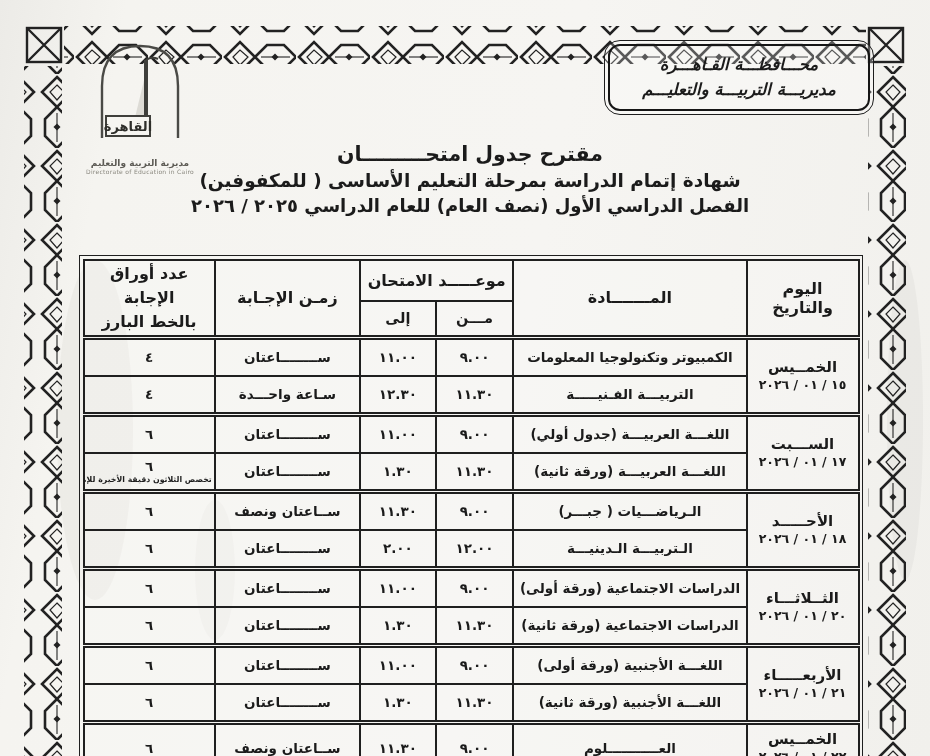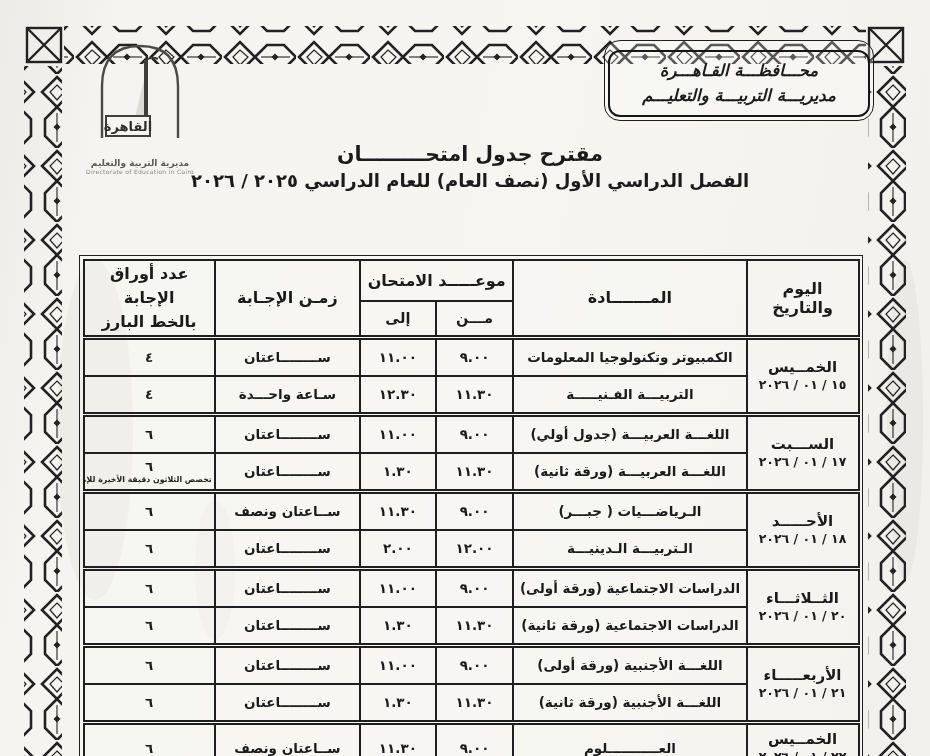--- a/index.html
+++ b/index.html
@@ -18,21 +18,21 @@
   .logo .cap-en{font-size:6px;color:#8a887f;letter-spacing:.3px;}
 
   
   .org-box{
     position:absolute;top:40px;right:56px;width:262px;
     border:1.6px solid #1d1d1d;border-radius:16px;padding:3px;
     background:rgba(255,255,255,.25);
   }
   .org-box-inner{
     border:2.6px solid #161616;border-radius:12px;
-    padding:7px 10px 6px;text-align:center;margin-top:6px;
+    padding:7px 10px 6px;text-align:center;
   }
   .org-line{font-weight:bold;font-style:italic;font-size:16.5px;line-height:1.5;white-space:nowrap;}
   .org-line.plain{font-style:normal;font-size:14.5px;letter-spacing:.2px;}
 
   
   .title{position:absolute;left:120px;top:142px;width:700px;text-align:center;}
   .title .t1{font-size:20.5px;font-weight:bold;}
   .title .t2{font-size:18.5px;font-weight:bold;margin-top:4px;}
   .title .t3{font-size:18px;font-weight:bold;margin-top:4px;}
 
@@ -114,20 +114,21 @@
 
   <div class="org-box">
     <div class="org-box-inner">
       <div class="org-line">محـــافظـــة القـاهـــرة</div>
       <div class="org-line">مديريـــة التربيـــة والتعليـــم</div>
     </div>
   </div>
 
   <div class="title">
     <div class="t1">مقترح جدول امتحـــــــــان</div>
+    <div class="t2">شهادة إتمام الدراسة بمرحلة التعليم الأساسى ( للمكفوفين)</div>
     <div class="t3">الفصل الدراسي الأول (نصف العام) للعام الدراسي ٢٠٢٥ / ٢٠٢٦</div>
   </div>
 
   <div class="table-wrap">
     <table class="sched" dir="rtl">
       <colgroup>
         <col style="width:111px">
           <col style="width:231px">
           <col style="width:77px">
         <col style="width:75px">

